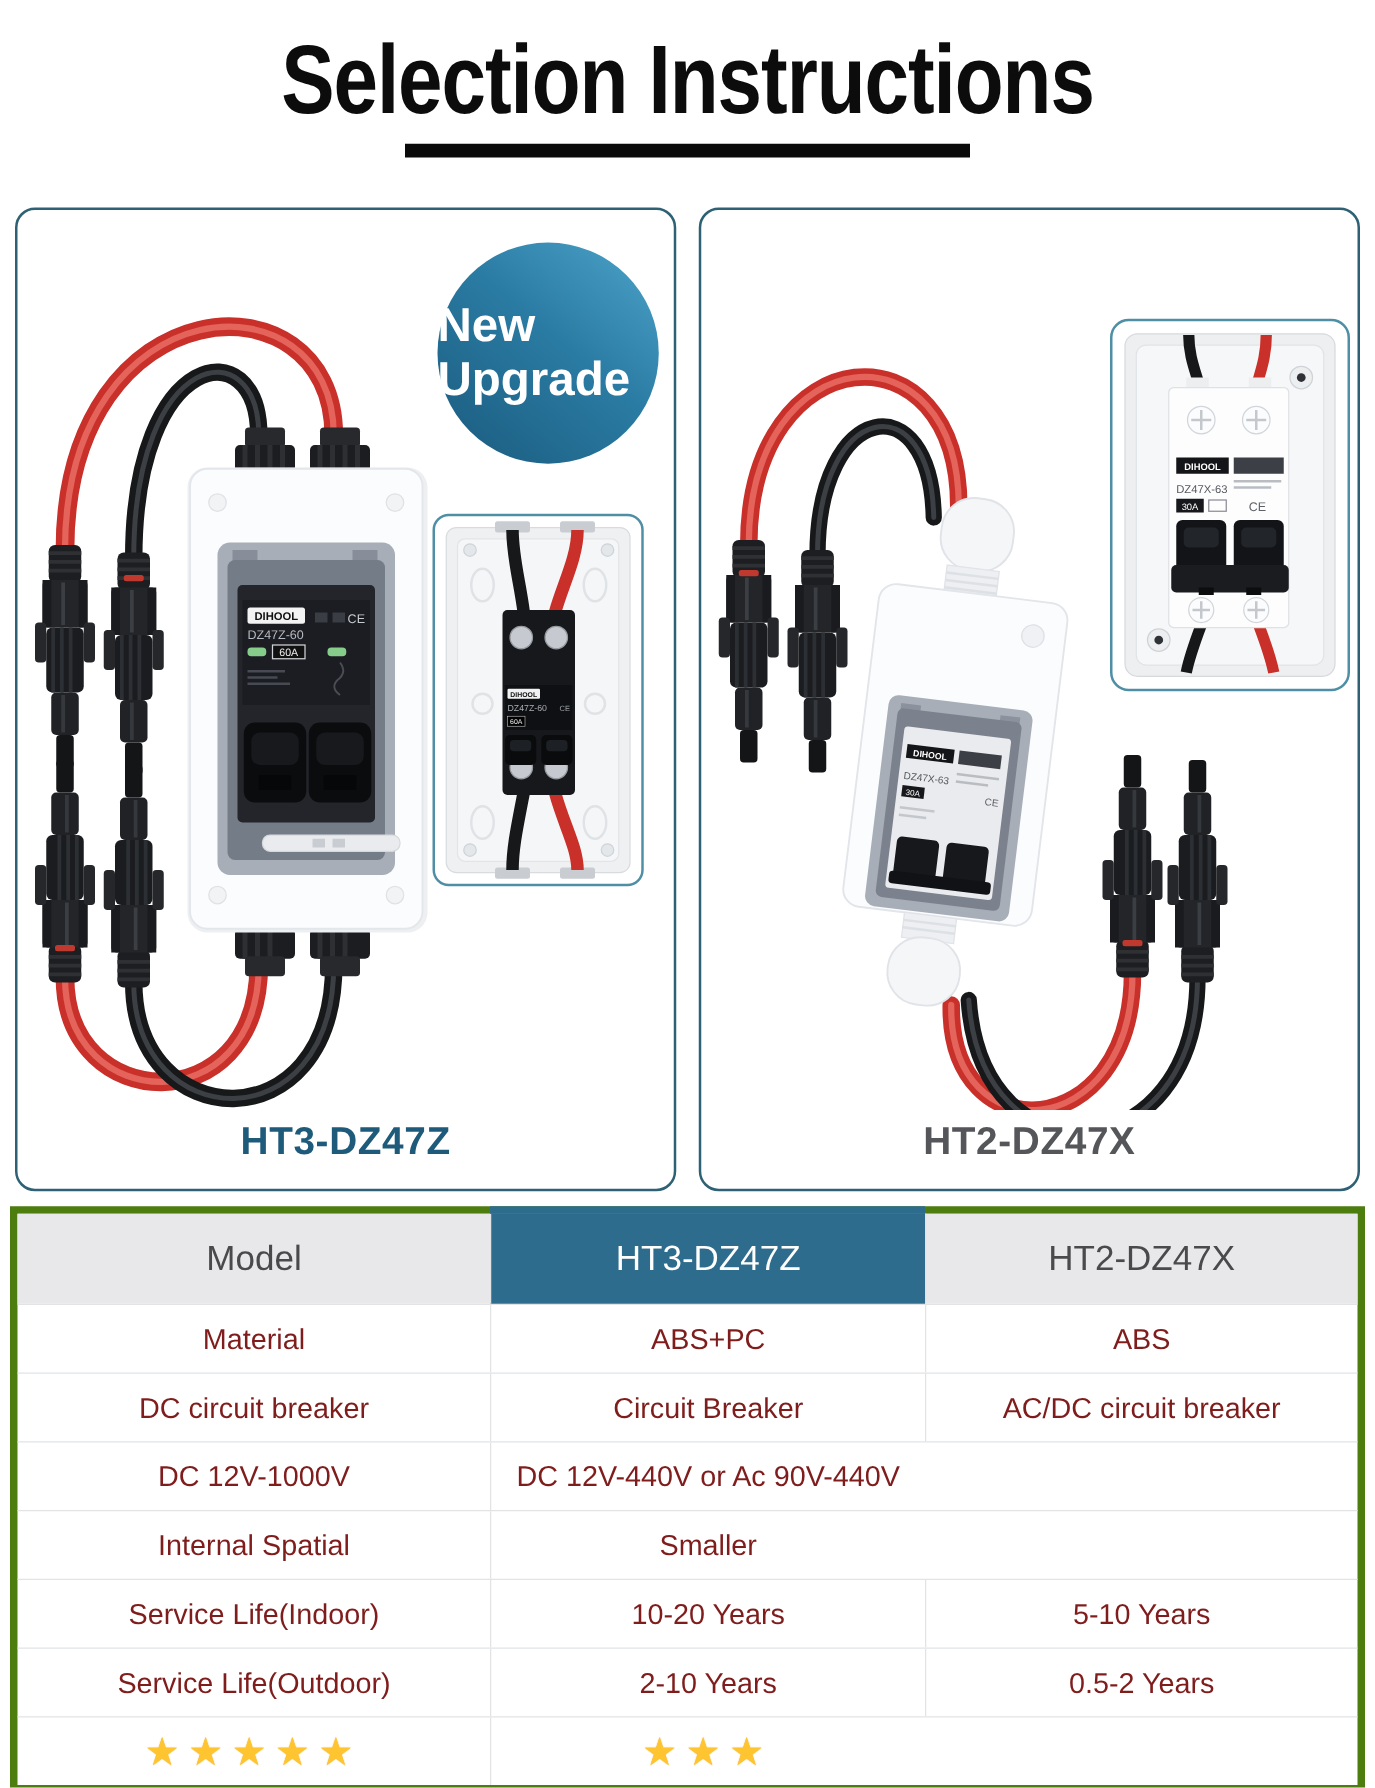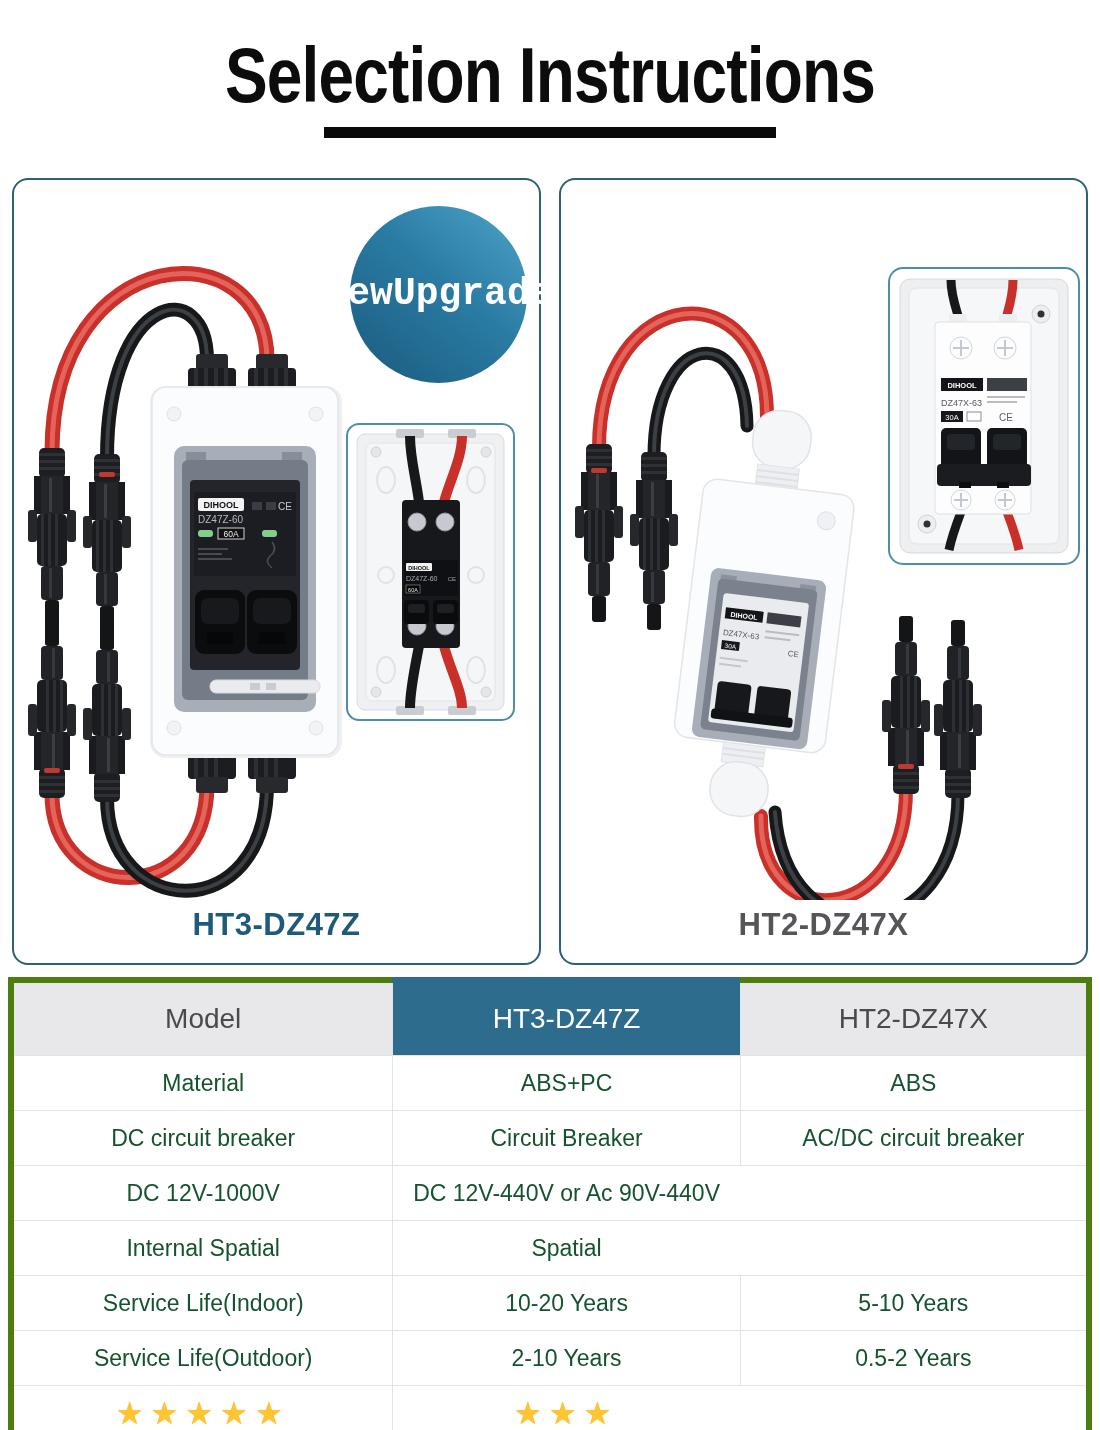--- a/index.html
+++ b/index.html
@@ -1,52 +1,52 @@
 <!DOCTYPE html>
 <html><head>
 <meta charset="utf-8">
 <style>
   html,body{margin:0;padding:0;}
   body{
     width:1100px;height:1430px;background:#ffffff;overflow:hidden;
     font-family:"Liberation Sans",sans-serif;position:relative;
   }
   
-  .header{padding-top:36px;text-align:center;}
+  .header{padding-top:24px;text-align:center;}
   .page-title{
     margin:0;font-size:78px;line-height:1;font-weight:bold;color:#0c0c0c;
     letter-spacing:-1px;white-space:nowrap;transform:scaleX(.82);transform-origin:50% 50%;
   }
   .title-bar{width:452px;height:11px;background:#0a0a0a;margin:13px auto 0;}
   
   .panels{display:flex;gap:18px;margin:40px 12px 0;height:787px;}
   .panel{
     position:relative;flex:1;background:#fff;
     border:2px solid #2e6173;border-radius:16px;
   }
   .illus{position:absolute;left:0;top:0;width:100%;height:auto;display:block;}
   .badge{
     position:absolute;left:336px;top:26px;width:177px;height:177px;border-radius:50%;
     background:linear-gradient(220deg,#4aa0c6 5%,#2a7ba3 45%,#1c5d81 95%);
-    color:#fff;display:flex;align-items:center;justify-content:center;
-    font-weight:bold;font-size:38px;line-height:1.12;text-align:center;font-family:Liberation Mono, monospace;
+    color:#fff;display:flex;flex-direction:column;align-items:flex-start;justify-content:center;
+    font-weight:bold;font-size:38px;line-height:1.12;text-align:center;
   }
   .panel-label{
     position:absolute;bottom:20px;left:0;width:100%;text-align:center;
     font-size:31px;font-weight:bold;letter-spacing:.5px;
   }
   .panel-label.ht3{color:#1e5a7a;}
   .panel-label.ht2{color:#55565a;}
   
   .spec-table{margin:12px 8px 0;border:6px solid #4d7c0f;}
   .t-row{display:grid;grid-template-columns:35.3% 32.4% 32.3%;}
   .t-row + .t-row{border-top:1px solid #e2e3e5;}
   .t-cell{
     min-height:54px;display:flex;align-items:center;justify-content:center;
-    font-size:23px;color:#14532d;text-align:center;padding:2px 8px;box-sizing:border-box;
+    font-size:23px;color:#7f1d1d;text-align:center;padding:2px 8px;box-sizing:border-box;
   }
   .t-cell + .t-cell{border-left:1px solid #e2e3e5;}
   .t-head .t-cell{min-height:72px;font-size:28px;color:#4a4a4c;background:#e8e8ea;}
   .t-head .t-cell.accent{background:#2d6c8c;color:#ffffff;position:relative;}
   .t-head .t-cell.accent::before{
     content:"";position:absolute;top:-6px;left:-1px;right:0;height:6px;background:#2d6c8c;
   }
   .stars{color:#ffc531;font-size:31px;letter-spacing:7px;padding-left:7px;text-shadow:0 0 1px #e8a61e;}
   svg text{font-family:"Liberation Sans",sans-serif;}
 </style>
@@ -357,21 +357,21 @@
     <div class="t-cell">DC circuit breaker</div>
     <div class="t-cell">Circuit Breaker</div>
     <div class="t-cell">AC/DC circuit breaker</div>
   </div>
   <div class="t-row">
     <div class="t-cell">DC 12V-1000V</div>
     <div class="t-cell">DC 12V-440V or Ac 90V-440V</div>
   </div>
   <div class="t-row">
     <div class="t-cell">Internal Spatial</div>
-    <div class="t-cell">Spatial</div>
+    <div class="t-cell">Smaller</div>
   </div>
   <div class="t-row">
     <div class="t-cell">Service Life(Indoor)</div>
     <div class="t-cell">10-20 Years</div>
     <div class="t-cell">5-10 Years</div>
   </div>
   <div class="t-row">
     <div class="t-cell">Service Life(Outdoor)</div>
     <div class="t-cell">2-10 Years</div>
     <div class="t-cell">0.5-2 Years</div>

